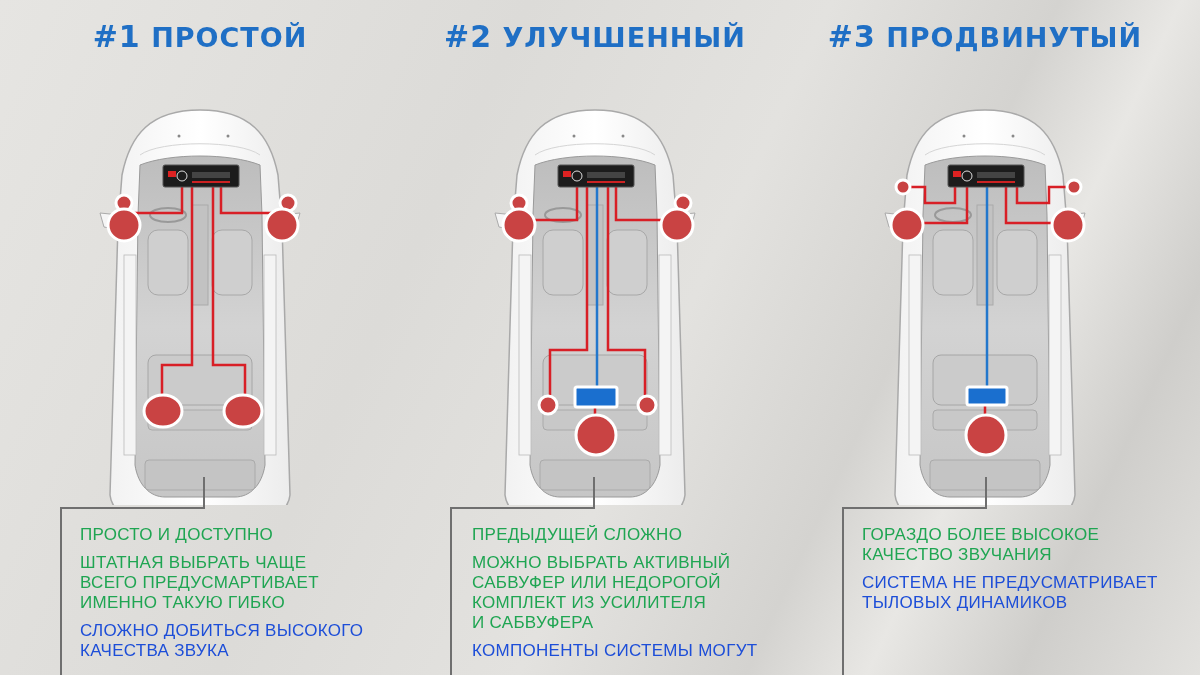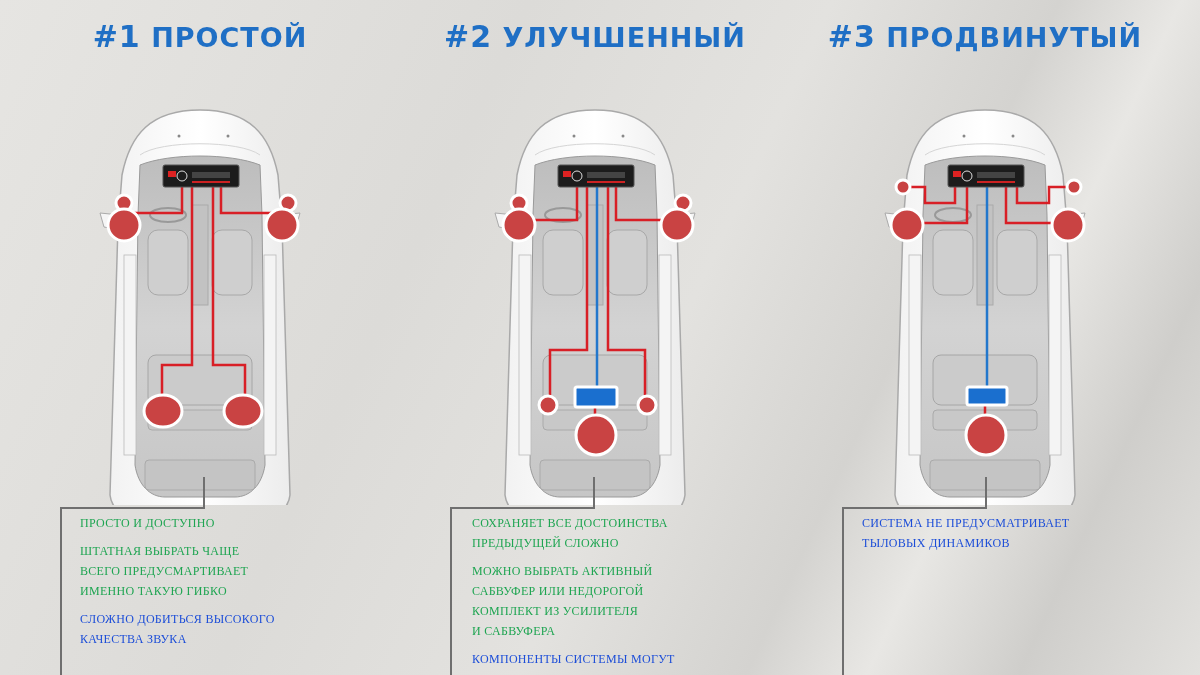--- a/index.html
+++ b/index.html
@@ -10,21 +10,21 @@
     }
     .panel { position: absolute; top: 0; width: 400px; height: 675px; margin-top: 25px; }
     .title {
       position: absolute; top: -6px; left: 0; width: 400px; text-align: center;
       color: #1f6fc5; font-weight: bold; font-size: 27px; letter-spacing: 1px;
       font-family: "DejaVu Sans", sans-serif;
     }
     .title .num { font-size: 30px; }
     .car { position: absolute; left: 0; top: 40px; width: 400px; height: 440px; }
     .bracket { position: absolute; border-color: #6f6f6f; border-style: solid; }
-    .notes { position: absolute; top: 488px; font-family: Liberation Serif, serif; font-size: 12px; line-height: 20px; letter-spacing: 0.3px; }
+    .notes { position: absolute; top: 500px; font-family: Liberation Sans, sans-serif; font-size: 17px; line-height: 20px; letter-spacing: 0.3px; }
     .note { margin-bottom: 8px; }
     .note.pro { color: #1fa552; }
     .note.con { color: #1d4ed8; }
     .note span { display: block; }
   </style>
 </head>
 <body>
 
 <svg width="0" height="0" style="position:absolute">
   <defs>
@@ -142,21 +142,20 @@
       <circle cx="282" cy="160" r="16"></circle>
       <circle cx="153" cy="340" r="9"></circle>
       <circle cx="252" cy="340" r="9"></circle>
       <circle cx="201" cy="370" r="20"></circle>
     </g>
   </svg>
   <div class="bracket" style="left:55px; top:452px; width:143px; height:30px; border-width:0 2px 2px 0;"></div>
   <div class="bracket" style="left:55px; top:482px; width:0; height:193px; border-width:0 0 0 2px;"></div>
   <div class="notes" style="left:77px;">
     <div class="note pro">
-      <span>СОХРАНЯЕТ ВСЕ ДОСТОИНСТВА</span>
       <span>ПРЕДЫДУЩЕЙ СЛОЖНО</span>
     </div>
     <div class="note pro">
       <span>МОЖНО ВЫБРАТЬ АКТИВНЫЙ</span>
       <span>САБВУФЕР ИЛИ НЕДОРОГОЙ</span>
       <span>КОМПЛЕКТ ИЗ УСИЛИТЕЛЯ</span>
       <span>И САБВУФЕРА</span>
     </div>
     <div class="note con">
       <span>КОМПОНЕНТЫ СИСТЕМЫ МОГУТ</span>
@@ -187,18 +186,22 @@
       <circle cx="118" cy="122" r="7"></circle>
       <circle cx="122" cy="160" r="16"></circle>
       <circle cx="289" cy="122" r="7"></circle>
       <circle cx="283" cy="160" r="16"></circle>
       <circle cx="201" cy="370" r="20"></circle>
     </g>
   </svg>
   <div class="bracket" style="left:57px; top:452px; width:143px; height:30px; border-width:0 2px 2px 0;"></div>
   <div class="bracket" style="left:57px; top:482px; width:0; height:170px; border-width:0 0 0 2px;"></div>
   <div class="notes" style="left:77px;">
+    <div class="note pro">
+      <span>ГОРАЗДО БОЛЕЕ ВЫСОКОЕ</span>
+      <span>КАЧЕСТВО  ЗВУЧАНИЯ</span>
+    </div>
     <div class="note con">
       <span>СИСТЕМА НЕ ПРЕДУСМАТРИВАЕТ</span>
       <span>ТЫЛОВЫХ ДИНАМИКОВ</span>
     </div>
   </div>
 </div>
 
 </body></html>

